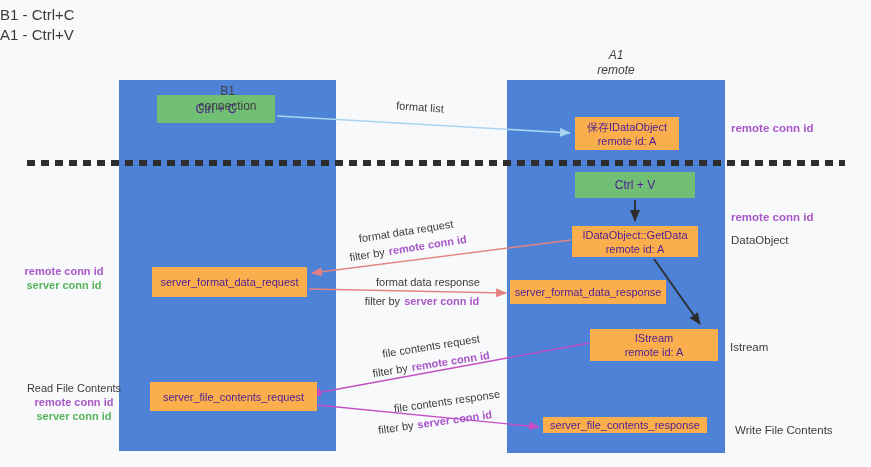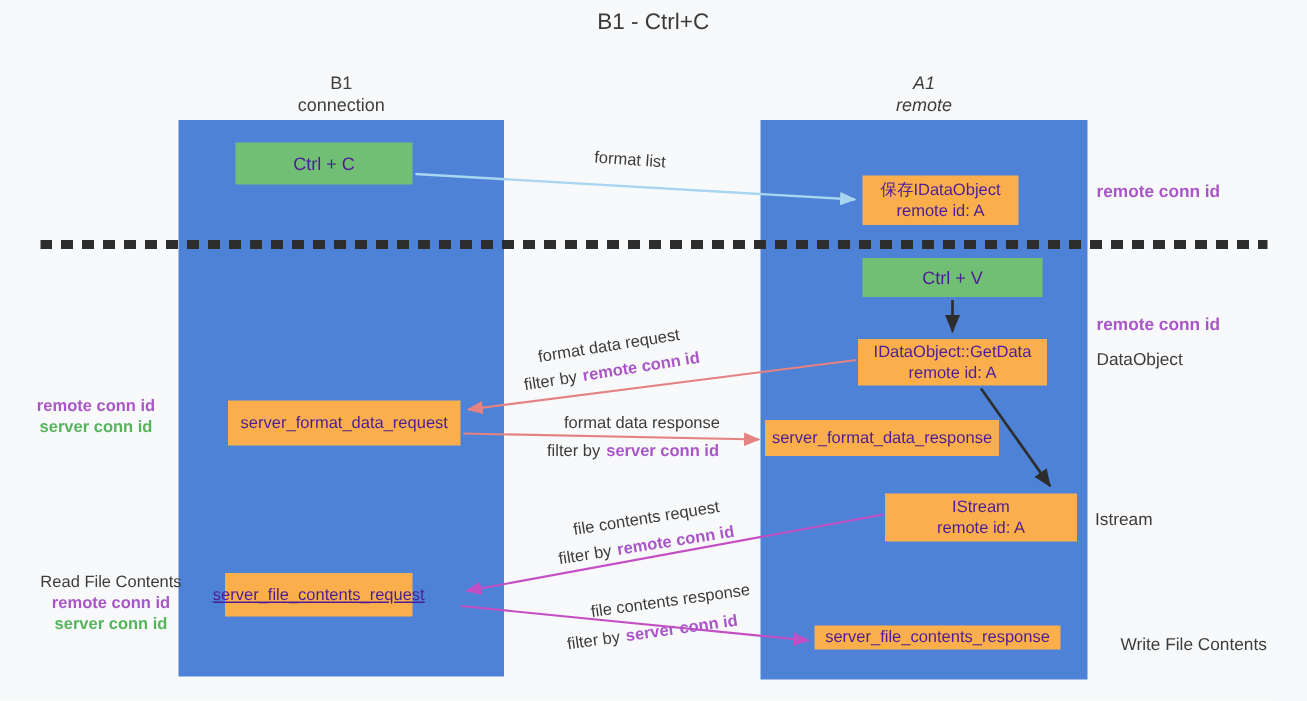--- a/index.html
+++ b/index.html
@@ -1,19 +1,19 @@
 <!DOCTYPE html>
 <html><head>
 <meta charset="utf-8">
 <style>
   html,body { margin:0; padding:0; }
   body { font-family:"Liberation Sans", sans-serif; }
   .stage { position:relative; width:871px; height:467px; background:#f8f9fa; overflow:hidden; }
 
-  .title { position:absolute; top:5px; left:0; width:100%; text-align:center;
+  .title { position:absolute; top:5px; left:0; width:100%; text-align:left;
            font-size:15px; line-height:20px; color:#3a3a3a; z-index:6; }
 
   .lane-header { position:absolute; top:48px; text-align:center; font-size:12px;
                  line-height:15px; color:#3f3f3f; z-index:6; }
 
   .lane { position:absolute; background:#4e82d6; z-index:1; }
   .lane-left  { left:119px; top:80px; width:217px; height:371px; }
   .lane-right { left:507px; top:80px; width:218px; height:373px; }
 
   .dashed { position:absolute; left:27px; top:160px; width:818px; height:6px; z-index:4;
@@ -35,23 +35,24 @@
   .greenc { color:#56b45c; font-weight:bold; }
   .fp { margin-right:4px; }
 </style>
 </head>
 <body>
 
 <div class="stage">
 
   <div class="title">
     <div>B1 - Ctrl+C</div>
+    <div>A1 - Ctrl+V</div>
   </div>
 
-  <div class="lane-header" style="left:119px; width:217px;">
+  <div class="lane-header" style="left:119px; width:217px;margin-top:36px;">
     <div>B1</div>
     <div>connection</div>
   </div>
   <div class="lane-header" style="left:507px; width:218px;font-style:italic;">
     <div>A1</div>
     <div>remote</div>
   </div>
 
   <div class="lane lane-left"></div>
   <div class="lane lane-right"></div>
@@ -106,21 +107,21 @@
 
   <div class="node orange" style="left:510px; top:280px; width:156px; height:24px;">
     <div>server_format_data_response</div>
   </div>
 
   <div class="node orange" style="left:590px; top:329px; width:128px; height:32px;">
     <div>IStream</div>
     <div>remote id: A</div>
   </div>
 
-  <div class="node orange" style="left:150px; top:382px; width:125px; height:29px;text-decoration:underline;">
+  <div class="node orange" style="left:150px; top:382px; width:167px; height:29px;">
     <div>server_file_contents_request</div>
   </div>
 
   <div class="node orange" style="left:543px; top:417px; width:164px; height:16px;">
     <div>server_file_contents_response</div>
   </div>
 
   <div class="flow-label" style="left:420px; top:107px; transform:translate(-50%,-50%) rotate(4deg);">format list</div>
 
   <div class="flow-label" style="left:406px; top:231px; transform:translate(-50%,-50%) rotate(-9deg);">format data request</div>
@@ -140,21 +141,21 @@
 
   <div class="flow-label" style="left:447px; top:401px; transform:translate(-50%,-50%) rotate(-8deg);">file contents response</div>
   <div class="flow-label" style="left:435px; top:422px; transform:translate(-50%,-50%) rotate(-8deg);">
     <span class="fp">filter by</span><span class="purple">server conn id</span>
   </div>
 
   <div class="side-label purple" style="left:731px; top:122px;">remote conn id</div>
   <div class="side-label purple" style="left:731px; top:211px;">remote conn id</div>
   <div class="side-label" style="left:731px; top:234px;">DataObject</div>
   <div class="side-label" style="left:730px; top:341px;">Istream</div>
-  <div class="side-label" style="left:735px; top:424px;margin-left:12px;">Write File Contents</div>
+  <div class="side-label" style="left:735px; top:424px;">Write File Contents</div>
 
   <div class="side-group" style="left:18px; top:264px; width:92px;">
     <div class="purple">remote conn id</div>
     <div class="greenc">server conn id</div>
   </div>
 
   <div class="side-group" style="left:24px; top:381px; width:100px;">
     <div>Read File Contents</div>
     <div class="purple">remote conn id</div>
     <div class="greenc">server conn id</div>

